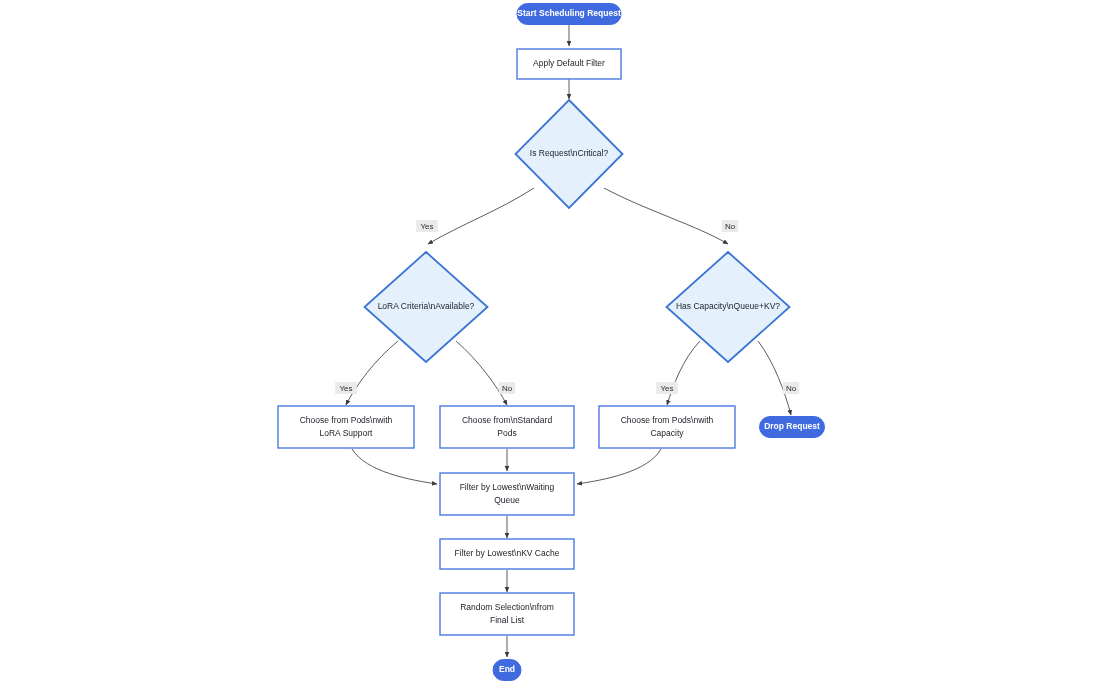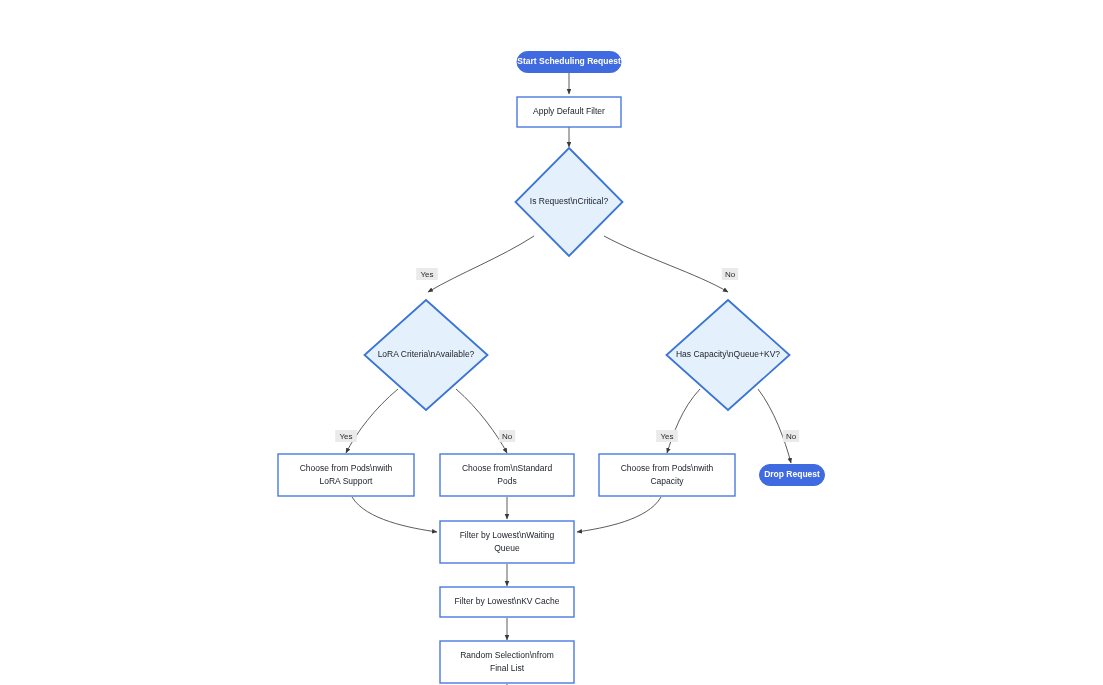--- a/index.html
+++ b/index.html
@@ -12,21 +12,20 @@
     width: 1103px;
     height: 685px;
     font-family: "Liberation Sans", sans-serif;
     overflow: hidden;
   }
   #diagram-root {
     position: relative;
     width: 1103px;
     height: 588px;
     background: #ffffff;
-    margin-top: 48px;
   }
   svg#flowchart-svg {
     display: block;
     width: 1103px;
     height: 685px;
   }
   .node-rect {
     fill: #ffffff;
     stroke: #4a7ae0;
     stroke-width: 1.4px;

